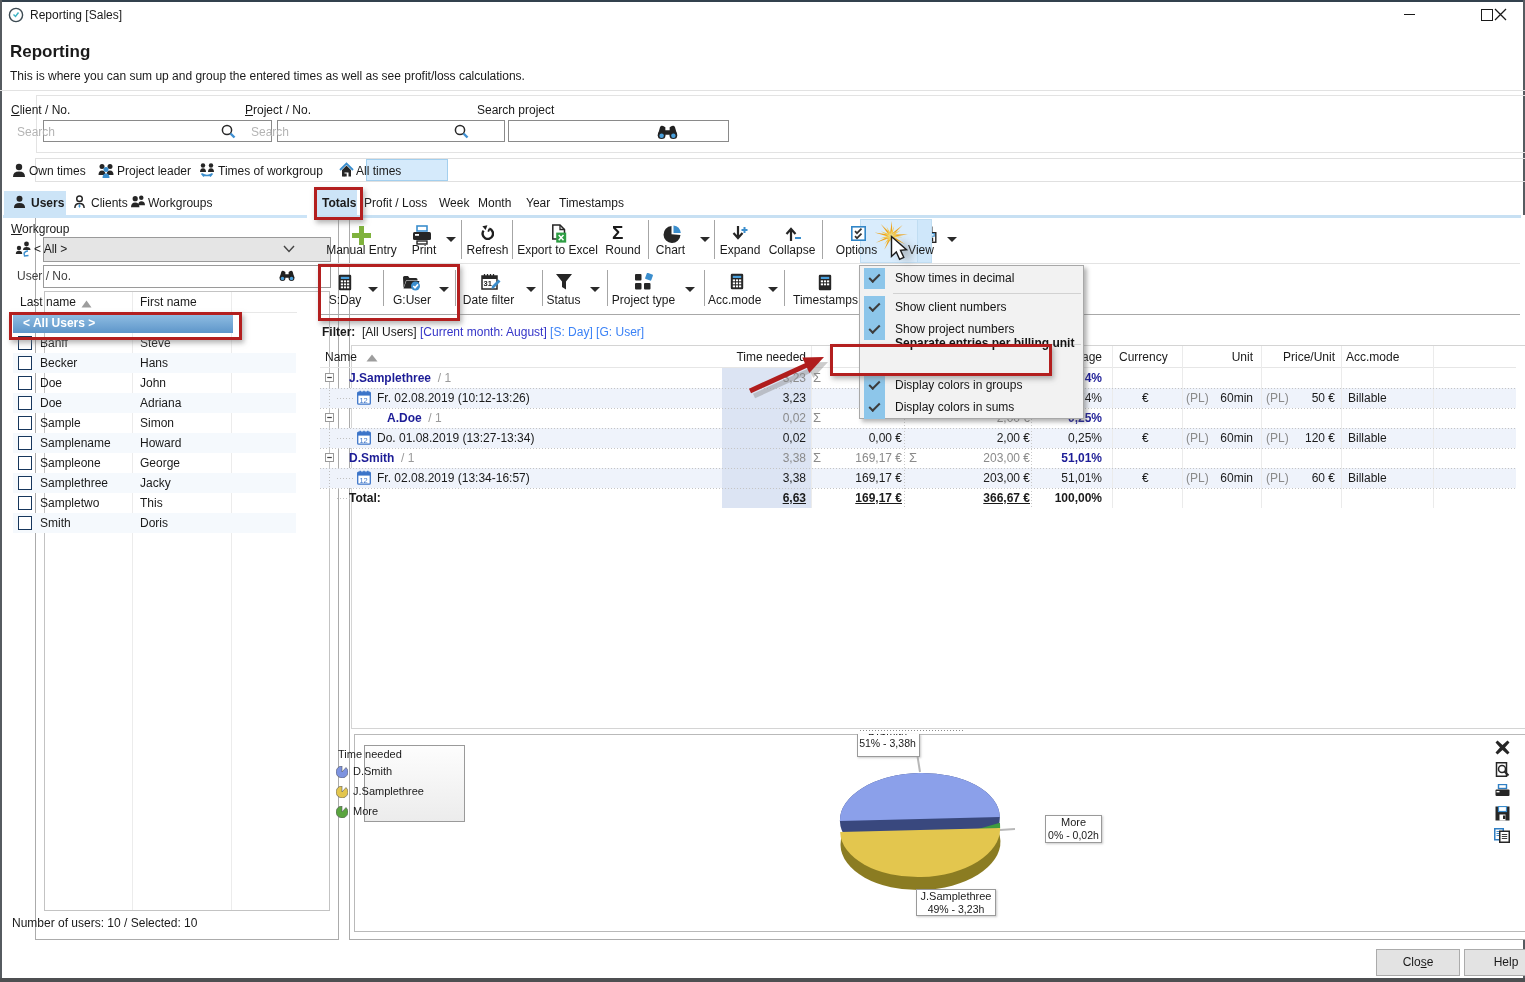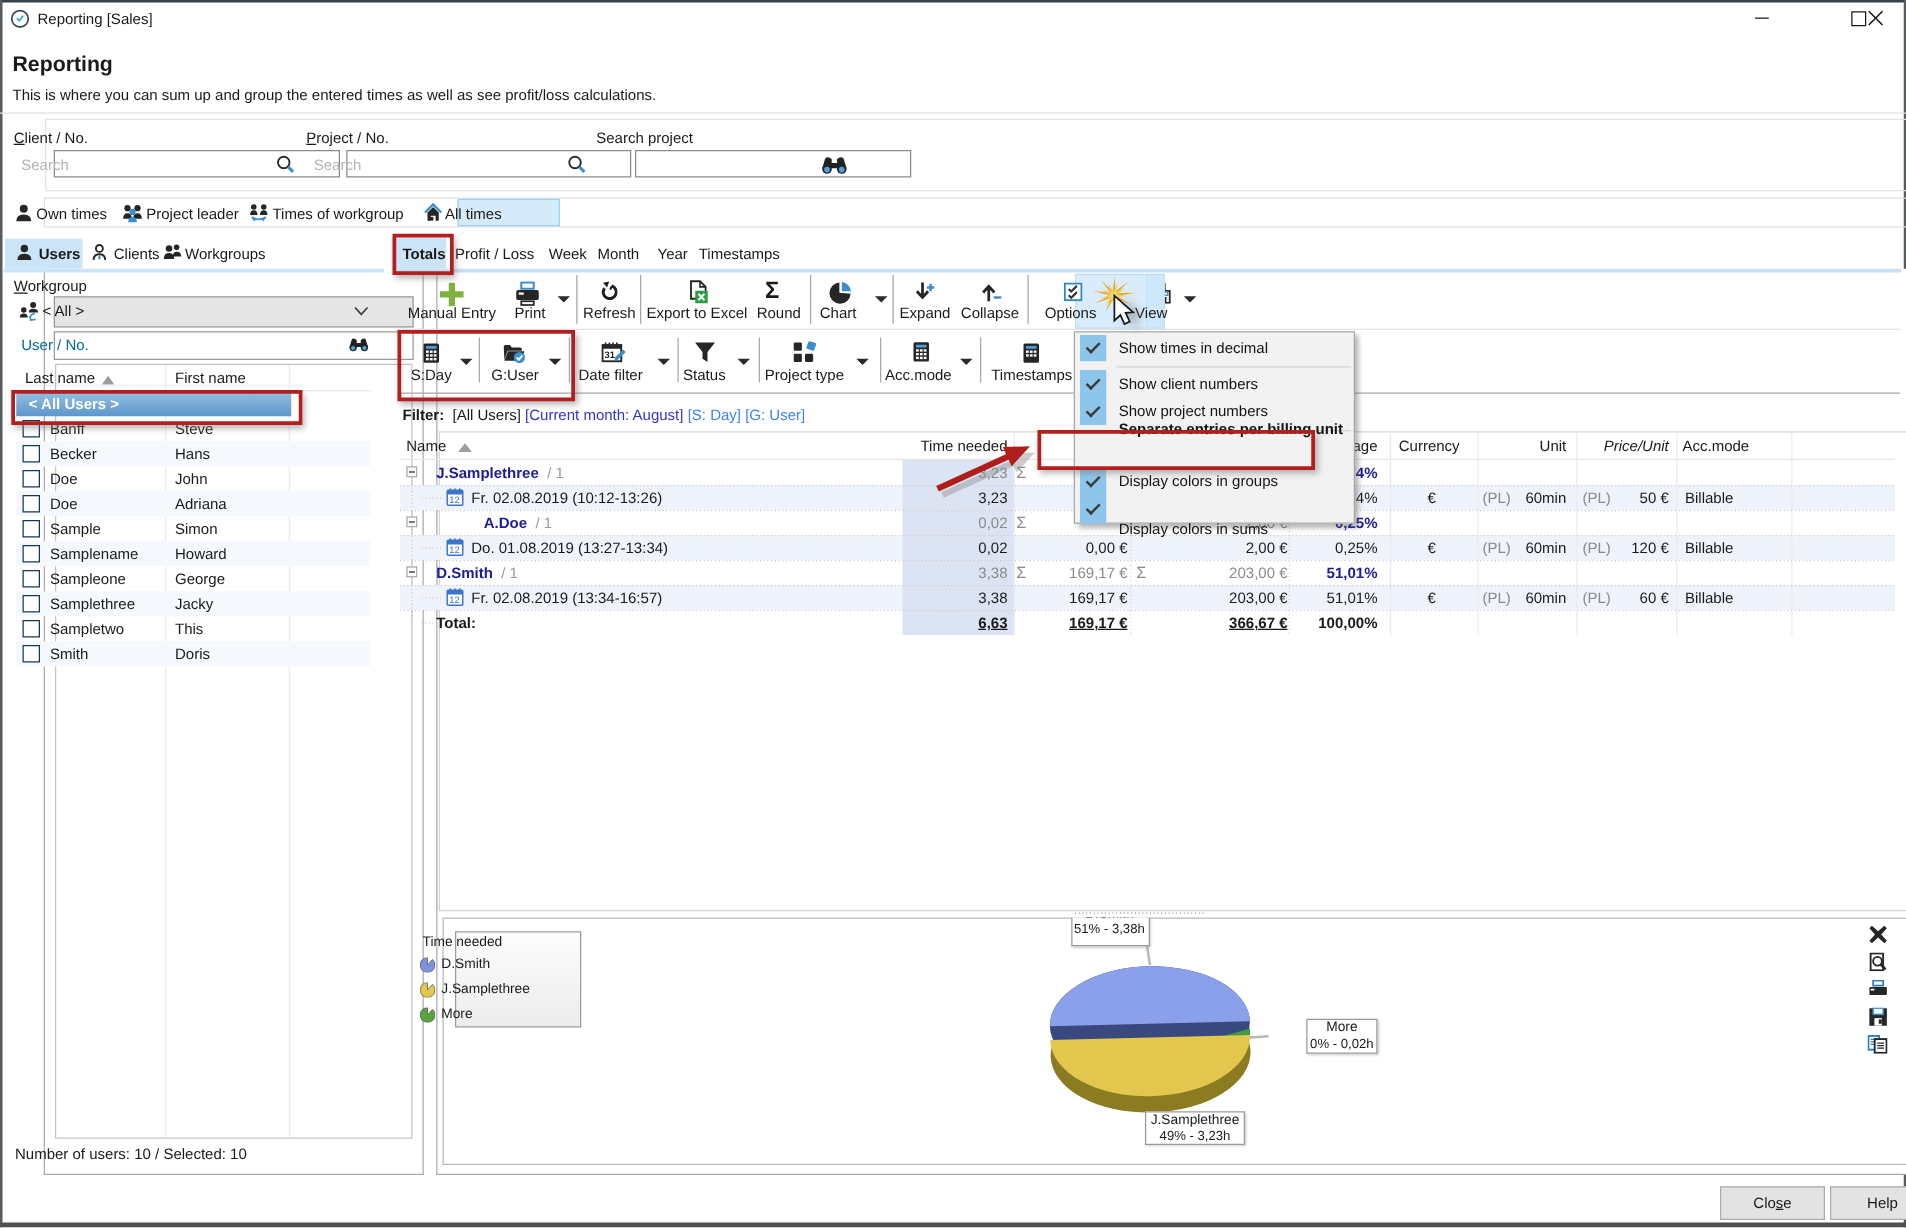--- a/index.html
+++ b/index.html
@@ -135,21 +135,21 @@
     <path d="M8 9 Q8 6 11.5 6 Q15.5 6 15.5 9 Z" fill="#262626"></path>
  <circle cx="4" cy="7" r="2.2" fill="#262626"></circle>
     <path d="M0.8 13 Q0.8 9.8 4 9.8 Q7.2 9.8 7.2 13 Z" fill="#262626"></path>
  <path d="M9 13.5 A4 4 0 0 1 13 10 M13.5 14.5 L9.5 15 L9 11.5" fill="none" stroke="#3b8ecd" stroke-width="1.3"></path>
 </svg>
 <div class="a" style="left:34px;top:242px;">&lt; All &gt;</div>
 <svg class="a" style="left:283px;top:245px;" width="12" height="8" viewBox="0 0 12 8">
  <path d="M1 1 L6 6.5 L11 1" fill="none" stroke="#444" stroke-width="1.4"></path>
 </svg>
 <div class="b" style="left:11px;top:265px;width:288px;height:23px;border:1px solid #9a9a9a;background:#fff;"></div>
-<div class="a" style="left:17px;top:269px;color:#0369a1;">User / No.</div>
+<div class="a" style="left:17px;top:269px;color:#404040;">User / No.</div>
 <svg class="a" style="left:278px;top:270px;" width="18" height="12" viewBox="0 0 22 14">
  <path d="M2 9 L4 2 Q5 0 7 1 L9 2 L9 5 L13 5 L13 2 L15 1 Q17 0 18 2 L20 9 Z" fill="#222"></path>
  <circle cx="5.5" cy="9.5" r="3.6" fill="#222"></circle>
  <circle cx="16.5" cy="9.5" r="3.6" fill="#222"></circle>
  <circle cx="5.5" cy="10" r="2.1" fill="#4aa0dc"></circle>
  <circle cx="16.5" cy="10" r="2.1" fill="#4aa0dc"></circle>
 </svg>
 
 <div class="b" style="left:12px;top:291px;width:286px;height:620px;border:1px solid #c3c3c3;background:#fff;"></div>
 <div class="a" style="left:20px;top:295px;height:16px;">Last name</div>
@@ -391,21 +391,21 @@
 <div class="a" style="left:722px;top:368px;width:89px;height:140px;background:#dce4f3;"></div>
 
 <div class="cell" style="left:325px;top:347px;">Name</div>
 <svg class="a" style="left:366px;top:354px;" width="12" height="8" viewBox="0 0 12 8">
     <path d="M6 0.5 L11.5 7.5 L0.5 7.5 Z" fill="#9d9d9d"></path>
   </svg>
 <div class="cell rt" style="left:706px;top:347px;width:100px;">Time needed</div>
 <div class="cell rt" style="left:1002px;top:347px;width:100px;">Percentage</div>
 <div class="cell" style="left:1119px;top:347px;">Currency</div>
 <div class="cell rt" style="left:1153px;top:347px;width:100px;">Unit</div>
-<div class="cell rt" style="left:1235px;top:347px;width:100px;font-style:italic;">Price/Unit</div>
+<div class="cell rt" style="left:1235px;top:347px;width:100px;">Price/Unit</div>
 <div class="cell" style="left:1346px;top:347px;">Acc.mode</div>
 <div class="a" style="left:320px;top:367px;width:1196px;height:1px;background:#e6e6e6;"></div>
 
 <div class="colline" style="left:811px;"></div>
 <div class="coldot" style="left:904px;"></div>
 <div class="coldot" style="left:1031px;"></div>
 <div class="colline" style="left:1112px;"></div>
 <div class="colline" style="left:1182px;"></div>
 <div class="colline" style="left:1261px;"></div>
 <div class="colline" style="left:1341px;"></div>
@@ -592,21 +592,21 @@
  <div class="chk" style="left:9px;top:59px;"></div>
  <div class="chk" style="left:9px;top:115px;"></div>
  <div class="chk" style="left:9px;top:137px;"></div>
  <div class="mitem" style="top:1px;">Show times in decimal</div>
  <div class="a" style="left:33px;top:27px;width:188px;height:1px;background:#d2d2d2;"></div>
  <div class="mitem" style="top:30px;">Show client numbers</div>
  <div class="mitem" style="top:52px;">Show project numbers</div>
  <div class="a" style="left:33px;top:78px;width:188px;height:1px;background:#d2d2d2;"></div>
  <div class="mitem" style="top:66px;font-weight:bold;">Separate entries per billing unit</div>
  <div class="mitem" style="top:108px;">Display colors in groups</div>
- <div class="mitem" style="top:146px;">Display colors in sums</div>
+ <div class="mitem" style="top:130px;">Display colors in sums</div>
 </div>
 
 <div class="redbox" style="left:314px;top:187px;width:43px;height:27px;"></div>
 <div class="redbox" style="left:318px;top:264px;width:136px;height:51px;"></div>
 <div class="redbox" style="left:9px;top:312px;width:227px;height:22px;"></div>
 <div class="redbox" style="left:830px;top:344px;width:216px;height:26px;"></div>
 <svg class="a" style="left:740px;top:348px;" width="100" height="60" viewBox="0 0 100 60">
  <g transform="translate(4,5)" opacity="0.45">
   <path d="M10 43 L67 17" stroke="#909090" stroke-width="5"></path>
   <path d="M84 9 L69.3 25 L62.3 9.6 Z" fill="#909090"></path>

